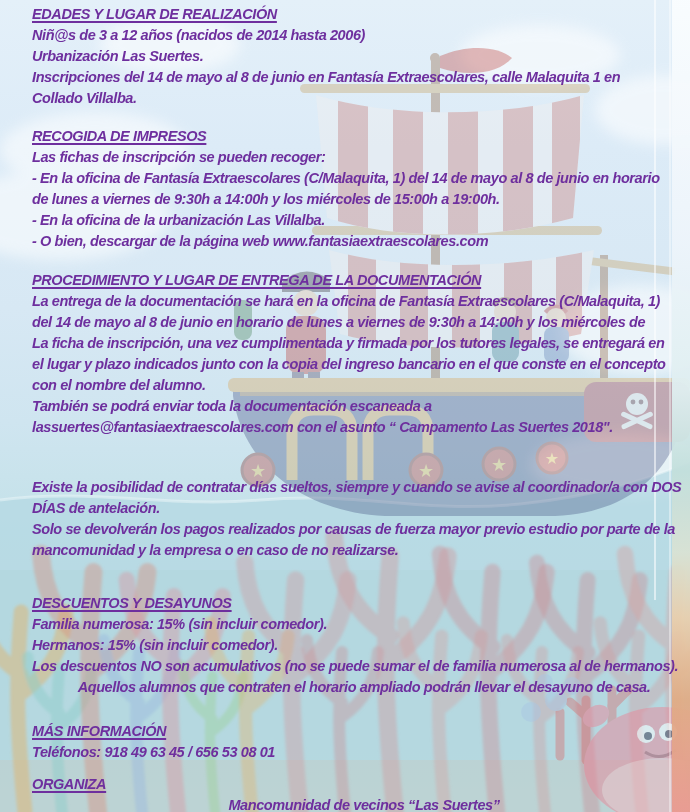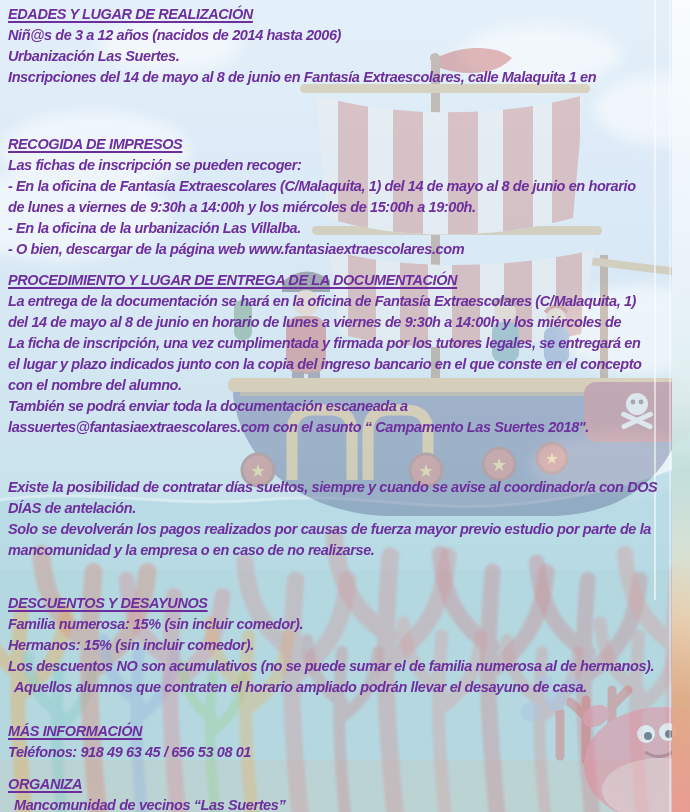--- a/index.html
+++ b/index.html
@@ -8,23 +8,23 @@
     background:linear-gradient(180deg,#e4f0f9 0%,#dcebf7 18%,#d7e8f4 38%,#cfe5f0 52%,#c6e2ea 62%,#bfdfe6 74%,#c6e3e8 88%,#cfe6e9 100%);
     font-family:"Liberation Sans",sans-serif;
   }
   .bg{position:absolute;left:0;top:0;z-index:1;}
   .textlayer{
     position:absolute;left:8px;top:0;right:0;bottom:0;z-index:2;
     color:var(--text-purple,#6e2f9e);
     font-weight:bold;font-style:italic;font-size:14.5px;letter-spacing:-0.4px;
   }
   .sec{position:absolute;left:0;right:0;}
-  .h,.ln{height:21px;line-height:21px;white-space:pre;overflow:visible;}
+  .h,.ln{height:21px;line-height:21px;white-space:pre;overflow:visible;margin-left:24px;}
   .h span{text-decoration:underline;text-decoration-thickness:1.5px;text-underline-offset:2px;}
-  .ind{padding-left:6px;}
+  .ind{padding-left:6px;text-align:center;}
 </style>
 </head>
 <body>
 
 <div class="page">
 
   <svg class="bg" width="690" height="812" viewBox="0 0 690 812" aria-hidden="true">
     <defs>
       <filter id="soft" x="-40%" y="-40%" width="180%" height="180%">
           <feGaussianBlur stdDeviation="7"></feGaussianBlur>
@@ -193,23 +193,24 @@
     </g>
   </svg>
 
   <div class="textlayer">
 
     <section class="sec" style="top:4px">
       <div class="h"><span>EDADES Y LUGAR DE REALIZACIÓN</span></div>
       <div class="ln">Niñ@s de 3 a 12 años (nacidos de 2014 hasta 2006)</div>
       <div class="ln">Urbanización Las Suertes.</div>
       <div class="ln">Inscripciones del 14 de mayo al 8 de junio en Fantasía Extraescolares, calle Malaquita 1 en</div>
-    </section>
-
-    <section class="sec" style="top:134px">
+      <div class="ln">Collado Villalba.</div>
+    </section>
+
+    <section class="sec" style="top:126px">
       <div class="h"><span>RECOGIDA DE IMPRESOS</span></div>
       <div class="ln">Las fichas de inscripción se pueden recoger:</div>
       <div class="ln">- En la oficina de Fantasía Extraescolares (C/Malaquita, 1) del 14 de mayo al 8 de junio en horario</div>
       <div class="ln">de lunes a viernes de 9:30h a 14:00h y los miércoles de 15:00h a 19:00h.</div>
       <div class="ln">- En la oficina de la urbanización Las Villalba.</div>
       <div class="ln">- O bien, descargar de la página web www.fantasiaextraescolares.com</div>
     </section>
 
     <section class="sec" style="top:270px">
       <div class="h"><span>PROCEDIMIENTO Y LUGAR DE ENTREGA DE LA DOCUMENTACIÓN</span></div>

